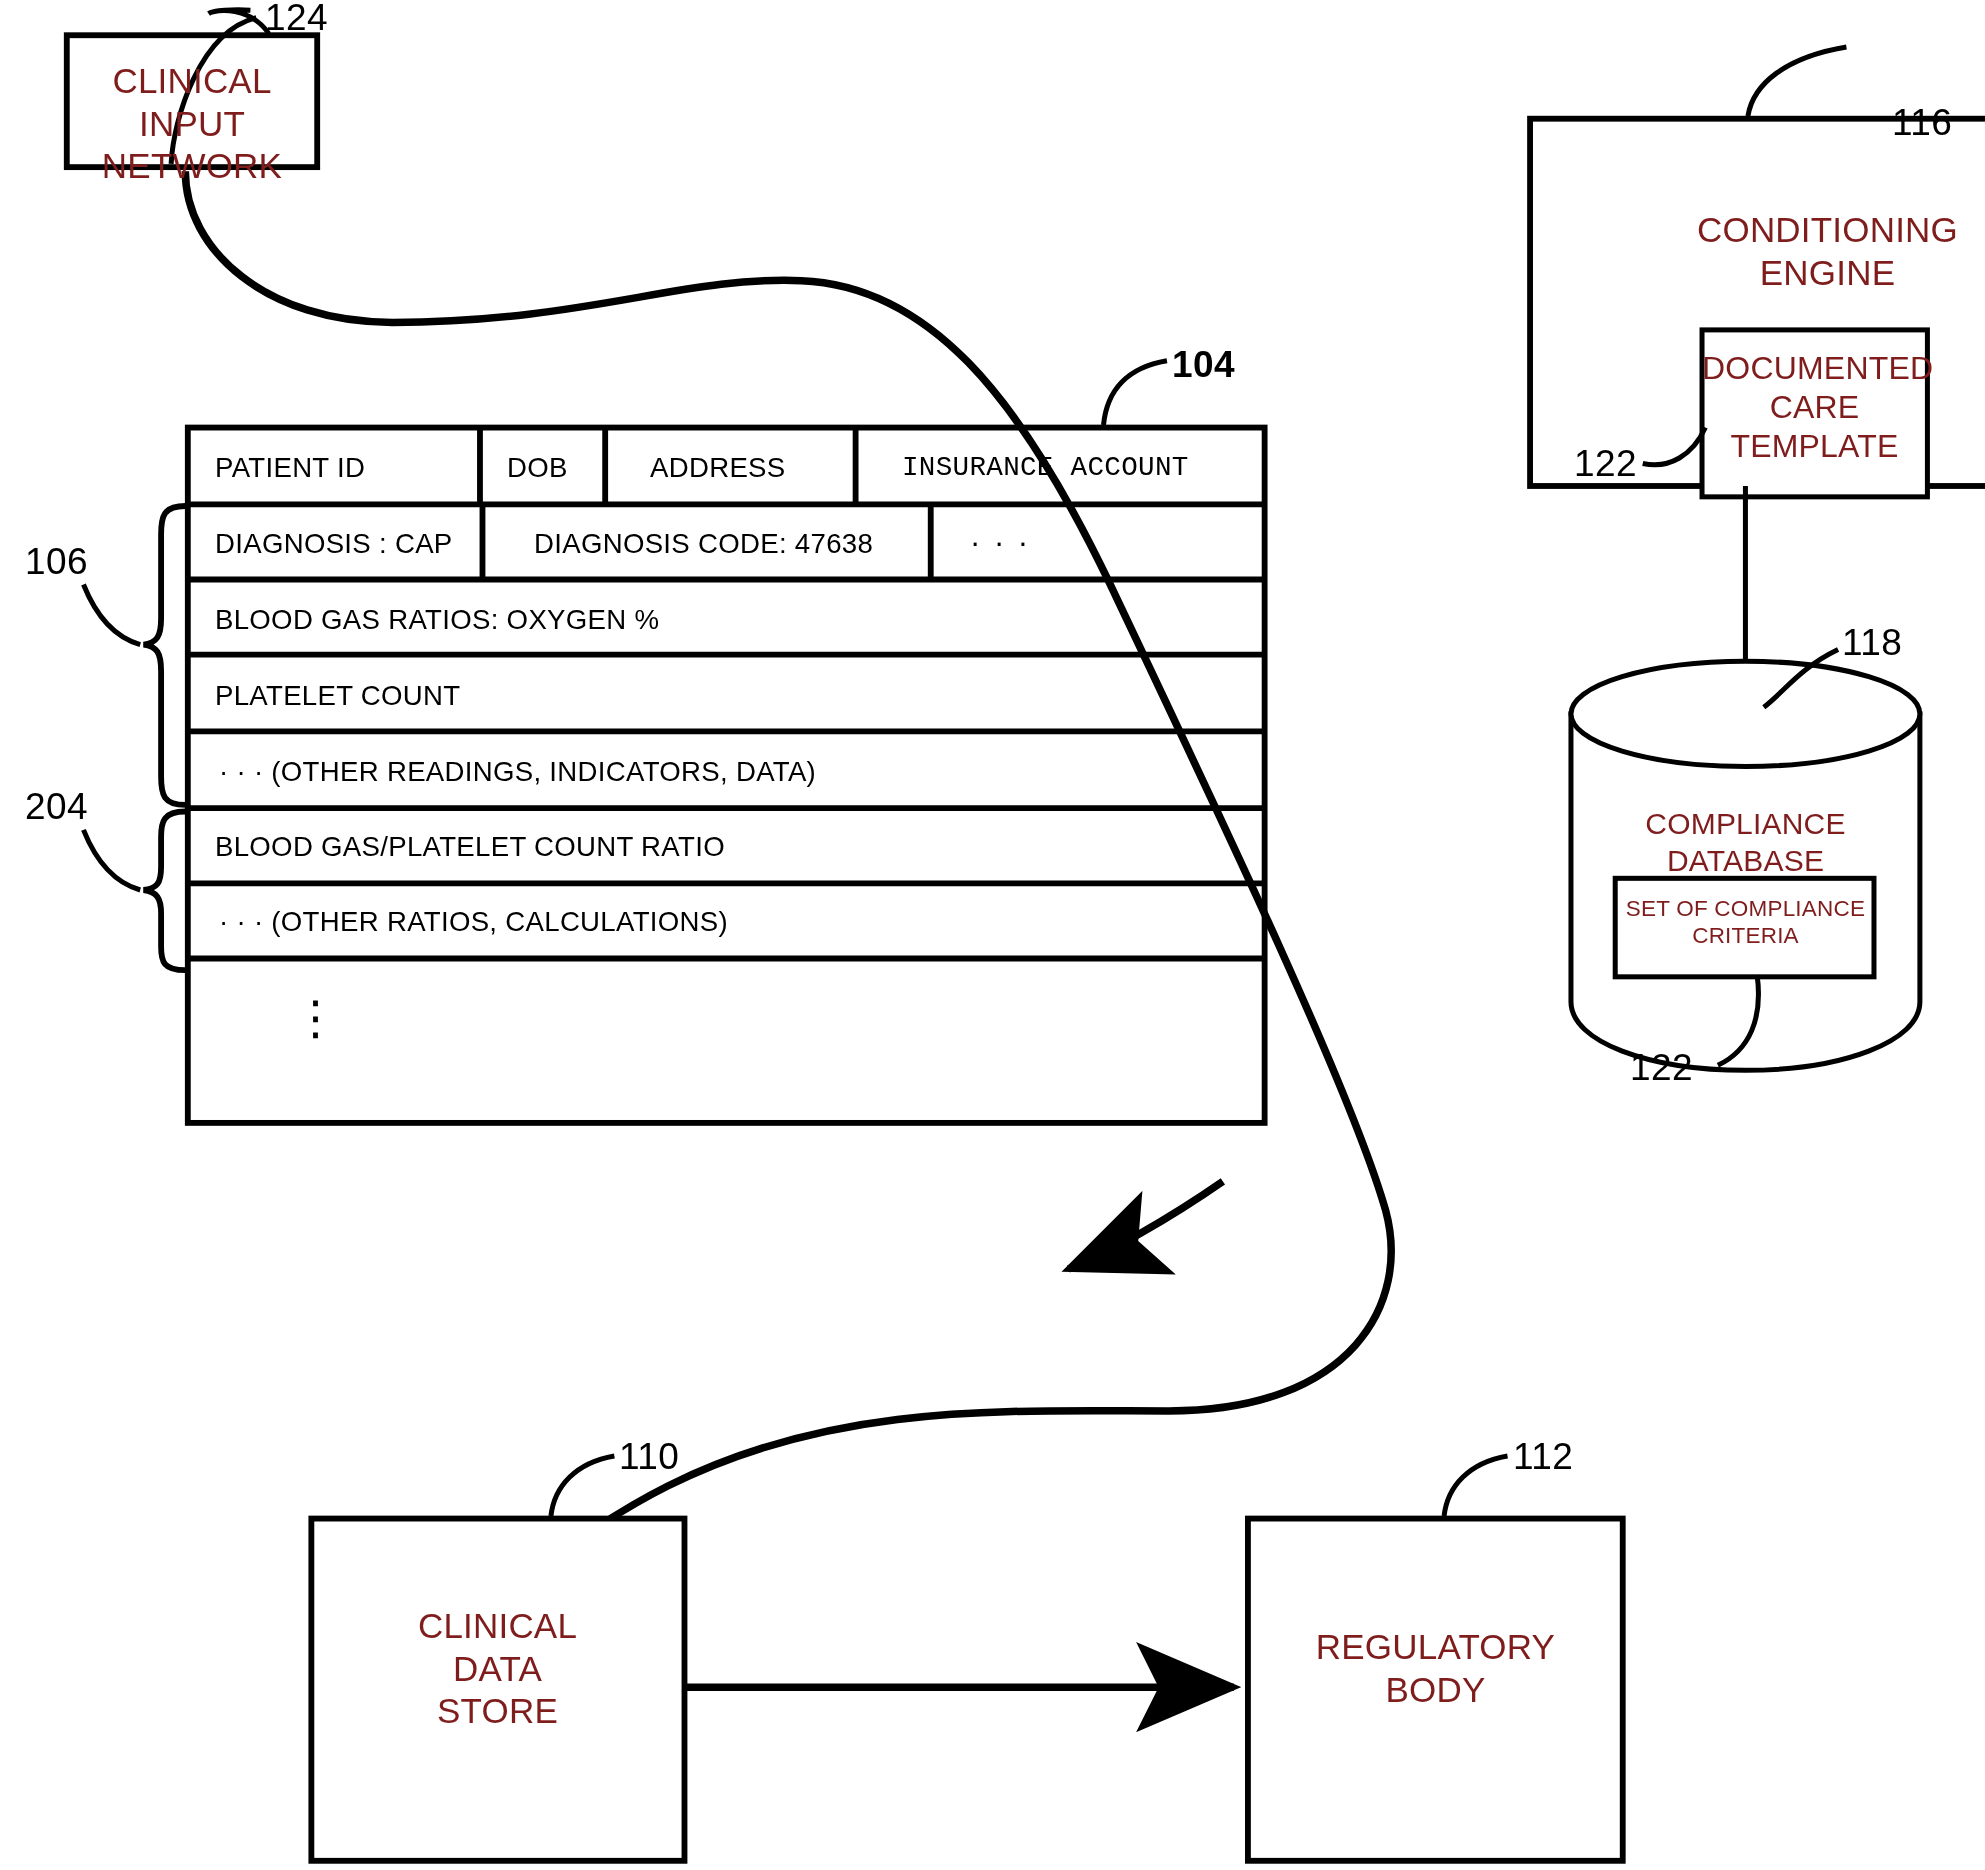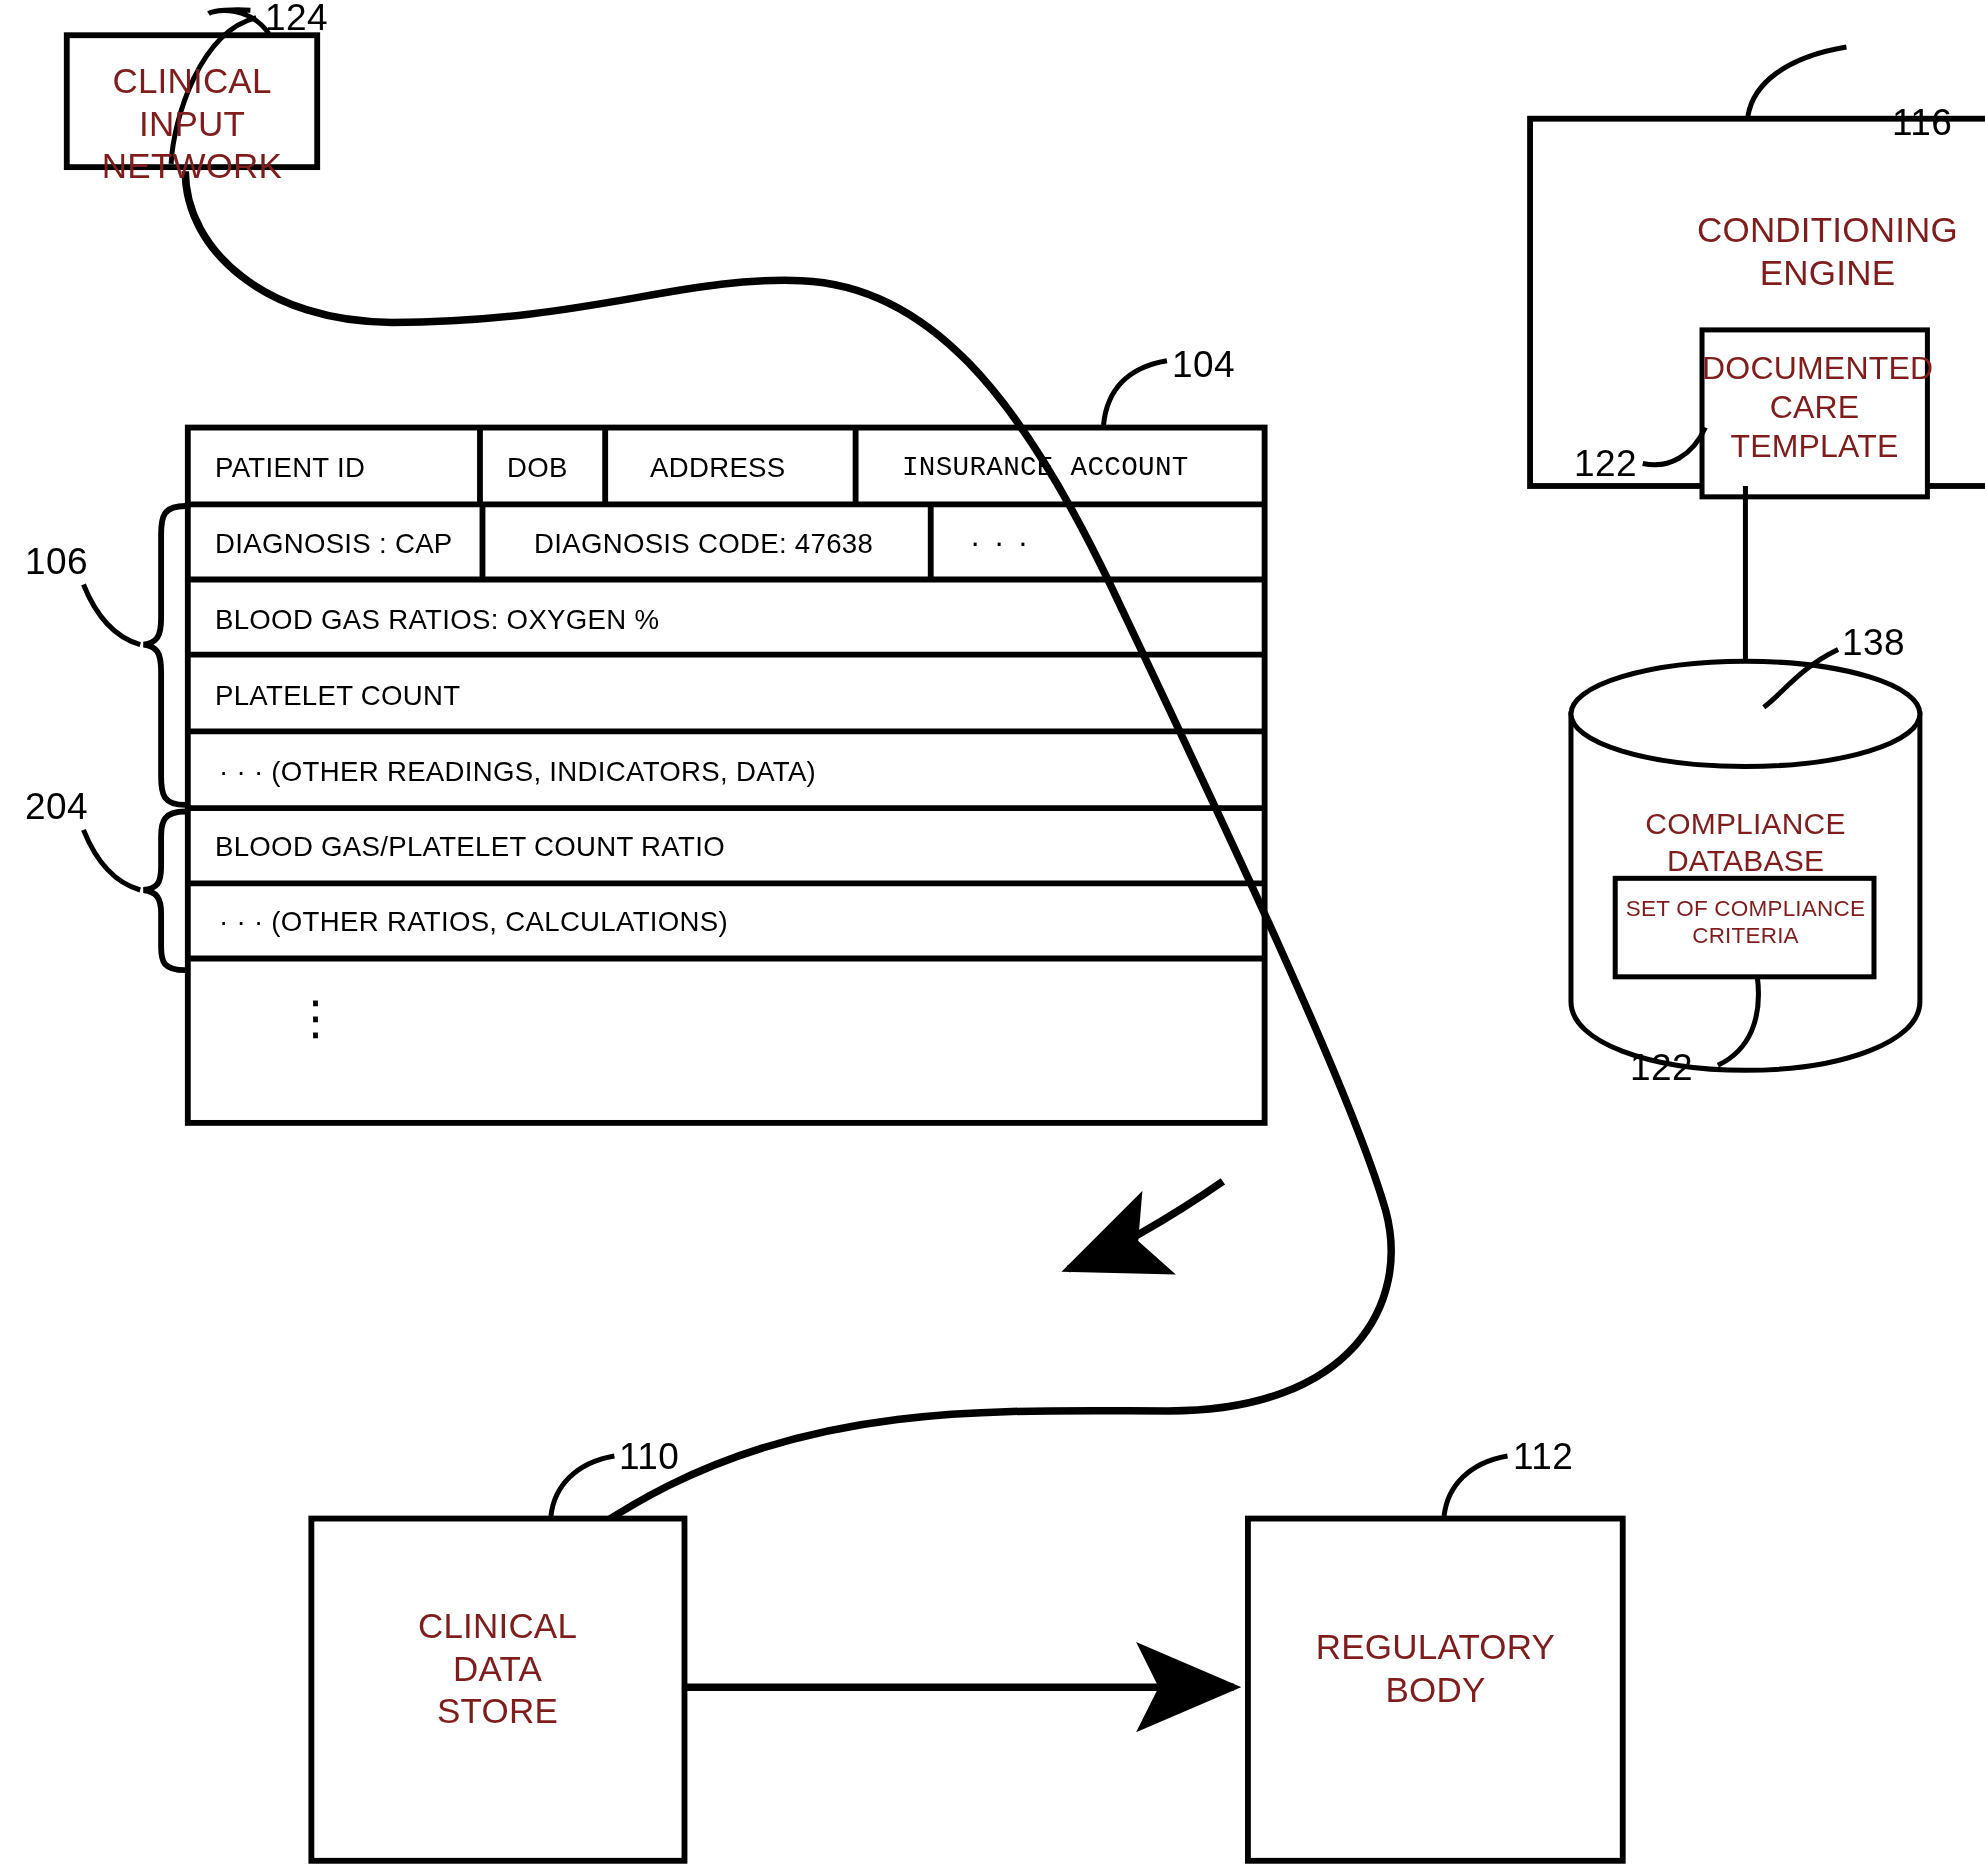--- a/index.html
+++ b/index.html
@@ -163,21 +163,21 @@
     <div>DOCUMENTED</div>
     <div>CARE</div>
     <div>TEMPLATE</div>
   </div>
   <div class="ref-num" style="left:1574px; top:443px;">122</div>
 
   <div class="node-text mid" style="left:1571px; top:806px; width:349px;">
     <div>COMPLIANCE</div>
     <div>DATABASE</div>
   </div>
-  <div class="ref-num" style="left:1842px; top:622px;">138</div>
+  <div class="ref-num" style="left:1842px; top:622px;">118</div>
 
   <div class="node-text small" style="left:1616px; top:895px; width:259px;">
     <div>SET OF COMPLIANCE</div>
     <div>CRITERIA</div>
   </div>
   <div class="ref-num" style="left:1630px; top:1047px;">122</div>
 
   <div class="node-text big" style="left:311px; top:1605px; width:373px;">
     <div>CLINICAL</div>
     <div>DATA</div>
@@ -207,16 +207,16 @@
   <div class="cell-text" style="left:219px; top:756px;">· · ·  (OTHER READINGS, INDICATORS, DATA)</div>
 
   <div class="cell-text" style="left:215px; top:831px;">BLOOD GAS/PLATELET COUNT RATIO</div>
 
   <div class="cell-text" style="left:219px; top:906px;">· · ·  (OTHER RATIOS, CALCULATIONS)</div>
 
   <div class="cell-text" style="left:292px; top:994px; font-size:47px; line-height:1;">⋮</div>
 
   <div class="ref-num" style="left:25px; top:541px;">106</div>
   <div class="ref-num" style="left:25px; top:786px;">204</div>
-  <div class="ref-num" style="left:1172px; top:344px;">104</div>
+  <div class="ref-num" style="left:1172px; top:344px;font-weight:bold;">104</div>
 
 </div>
 
 
 </body></html>

